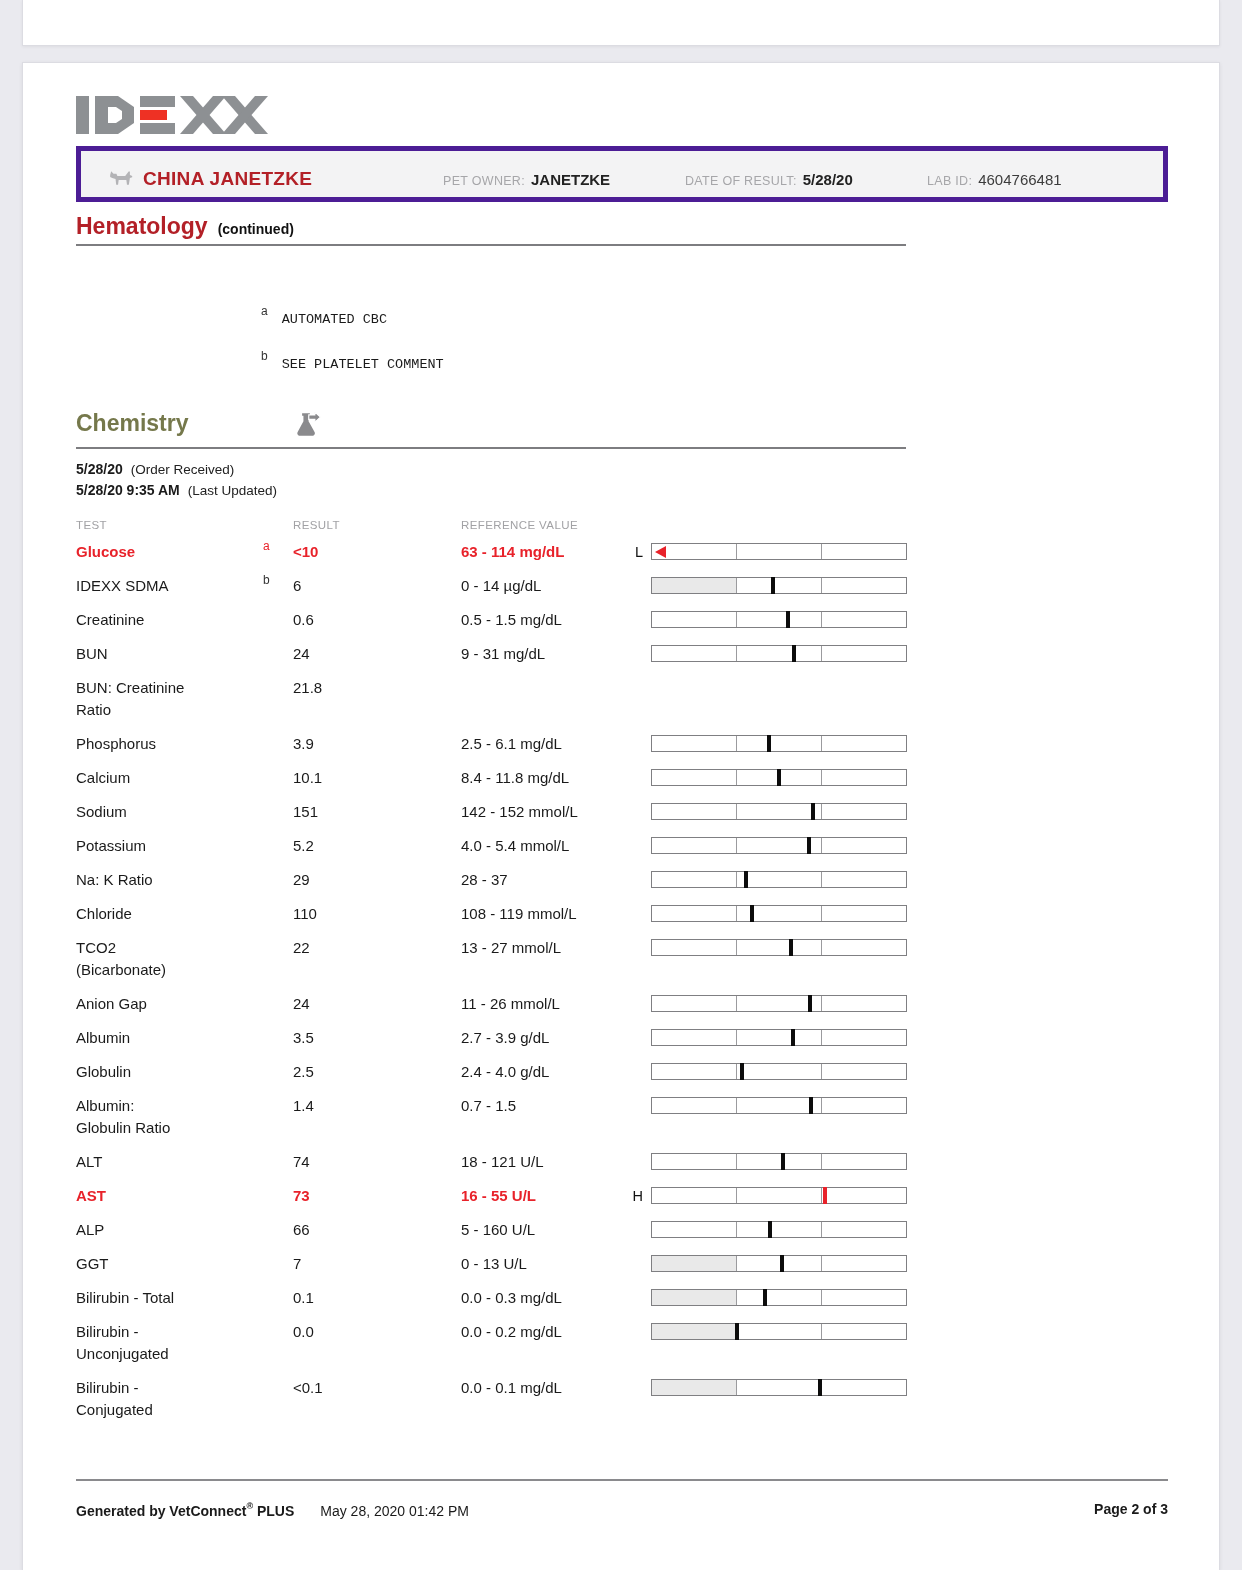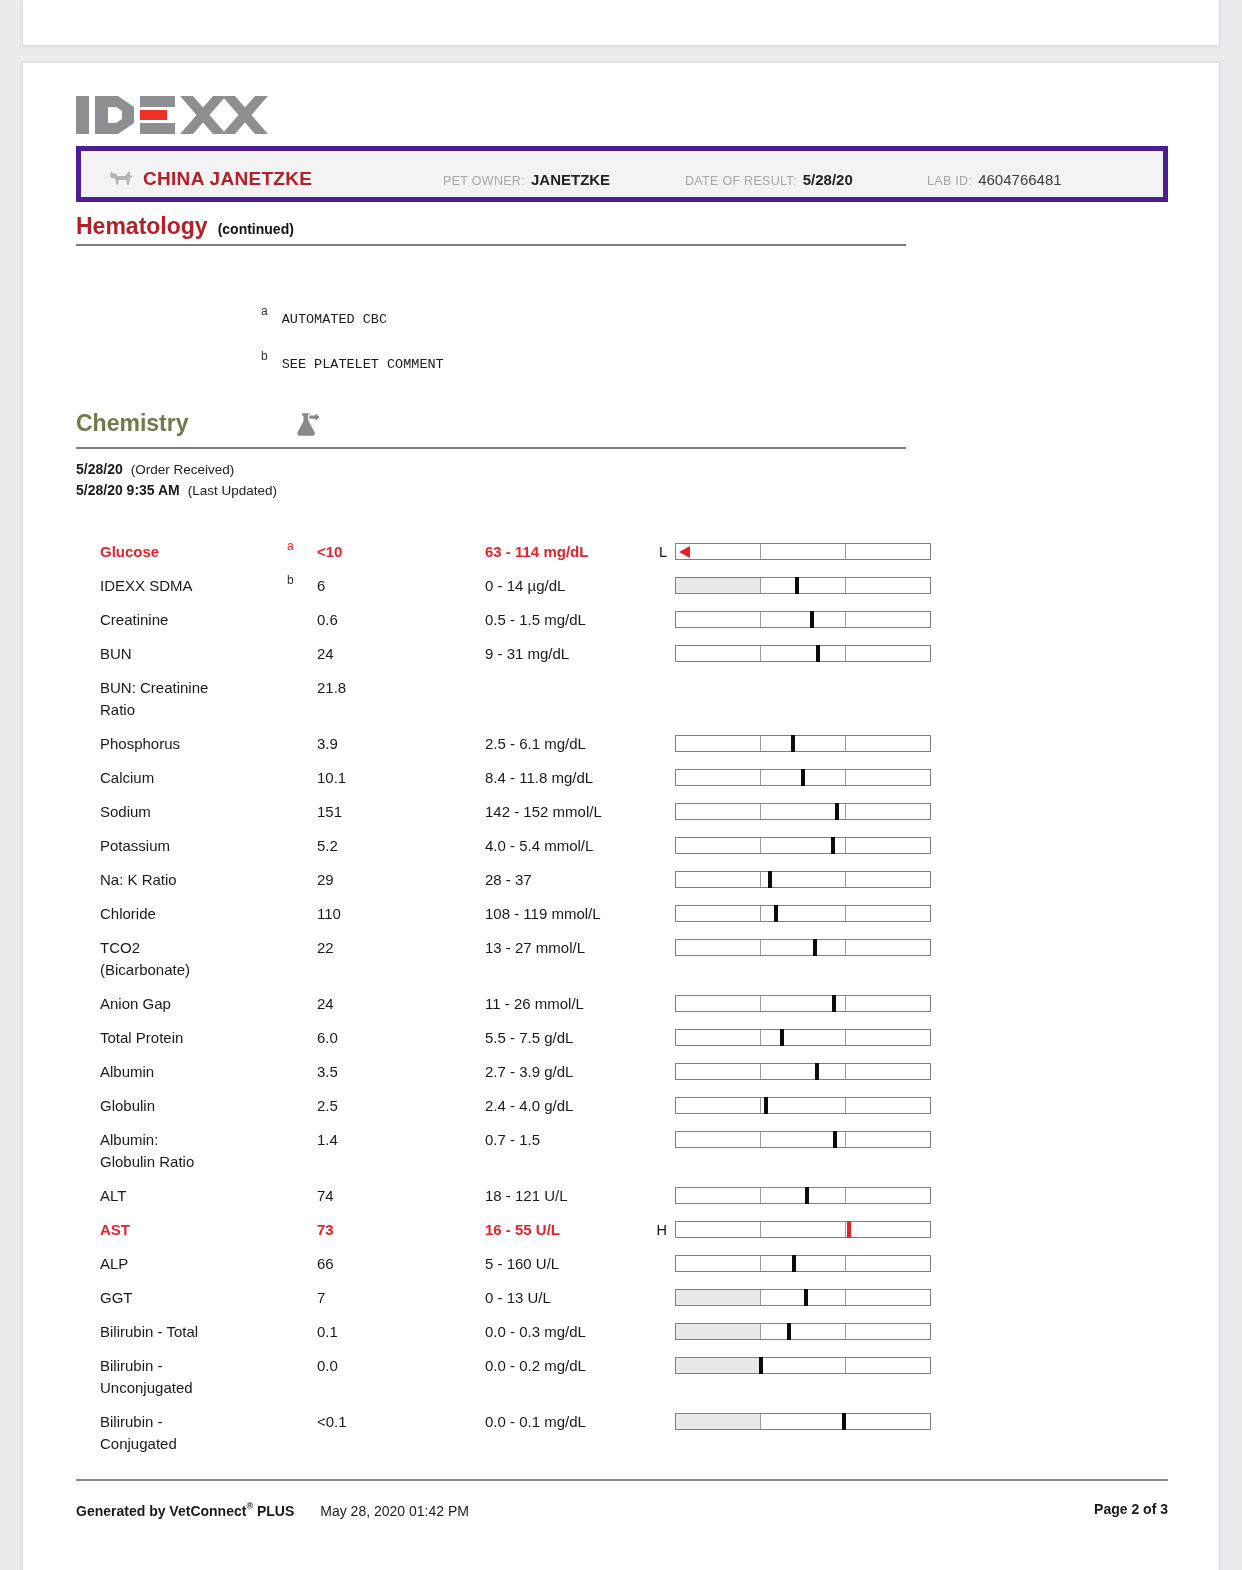--- a/index.html
+++ b/index.html
@@ -53,21 +53,21 @@
   .footnote .mono{font-family:"Liberation Mono","DejaVu Sans Mono",monospace;font-size:13.5px;color:#1a1a1a;margin-left:14px;}
   
   .dates{position:absolute;left:53px;top:396px;font-size:14px;line-height:21px;color:#1a1a1a;}
   .dates b{font-weight:bold;}
   .dates span{font-size:13.5px;color:#222;margin-left:8px;}
   
   .thead{position:absolute;left:0;top:456px;width:100%;height:20px;}
   .thead span{position:absolute;font-size:11.5px;color:#a2a2a5;letter-spacing:.4px;}
   .th-test{left:53px;} .th-result{left:270px;} .th-ref{left:438px;}
   .tbody{position:absolute;left:0;top:478px;width:100%;}
-  .row{position:relative;margin-bottom:12px;margin-left:24px;}
+  .row{position:relative;margin-bottom:12px;}
   .cell-name{margin-left:53px;width:180px;font-size:15px;line-height:22px;color:#1a1a1a;}
   .cell-sup{position:absolute;left:240px;top:-2px;font-size:12px;color:#333;}
   .cell-result{position:absolute;left:270px;top:0;font-size:15px;line-height:22px;}
   .cell-ref{position:absolute;left:438px;top:0;font-size:15px;line-height:22px;white-space:nowrap;}
   .row.abn .cell-name,.row.abn .cell-result,.row.abn .cell-ref{color:#e8222a;font-weight:bold;}
   .row.abn .cell-sup{color:#e8222a;}
   .cell-flag{position:absolute;left:580px;top:0;width:40px;text-align:right;font-size:14.5px;line-height:22px;color:#111;}
   
   .bar{
     position:absolute;left:628px;top:2px;width:256px;height:17px;
@@ -149,20 +149,25 @@
     <path fill="#8a8a8d" d="M10 2 h7 v2.2 h-1.2 v5 l5.4 9.6 c.9 1.6 -.3 3.4 -2 3.4 H8 c-1.7 0 -2.9 -1.8 -2 -3.4 l5.2 -9.6 v-5 H10 z"></path>
     <polygon fill="#8a8a8d" points="16,3.5 21.5,3.5 21.5,1 26.5,5.5 21.5,10 21.5,7.5 16,7.5" stroke="#fff" stroke-width="1"></polygon>
   </svg>
   <div class="rule rule-chem"></div>
 
   <div class="dates">
     <div><b>5/28/20</b><span>(Order Received)</span></div>
     <div><b>5/28/20 9:35 AM</b><span>(Last Updated)</span></div>
   </div>
 
+  <div class="thead">
+    <span class="th-test">TEST</span>
+    <span class="th-result">RESULT</span>
+    <span class="th-ref">REFERENCE VALUE</span>
+  </div>
 
   <div class="tbody" id="tbody">
       <div class="row abn">
         <div class="cell-name">
           <div>Glucose</div>
         </div>
         <span class="cell-sup">a</span>
         <span class="cell-result">&lt;10</span>
         <span class="cell-ref">63 - 114 mg/dL</span>
         <span class="cell-flag">L</span>
@@ -320,33 +325,20 @@
         <span class="cell-ref">11 - 26 mmol/L</span>
         <div class="bar">
           <div class="seg d"></div>
           <div class="seg d"></div>
           <div class="seg"></div>
           <div class="tick" style="left: calc(62.2% - 2px);"></div>
         </div>
       </div>
       <div class="row">
         <div class="cell-name">
-          <div>Total Protein</div>
-        </div>
-        <span class="cell-result">6.0</span>
-        <span class="cell-ref">5.5 - 7.5 g/dL</span>
-        <div class="bar">
-          <div class="seg d"></div>
-          <div class="seg d"></div>
-          <div class="seg"></div>
-          <div class="tick" style="left: calc(41.7% - 2px);"></div>
-        </div>
-      </div>
-      <div class="row">
-        <div class="cell-name">
           <div>Albumin</div>
         </div>
         <span class="cell-result">3.5</span>
         <span class="cell-ref">2.7 - 3.9 g/dL</span>
         <div class="bar">
           <div class="seg d"></div>
           <div class="seg d"></div>
           <div class="seg"></div>
           <div class="tick" style="left: calc(55.6% - 2px);"></div>
         </div>

